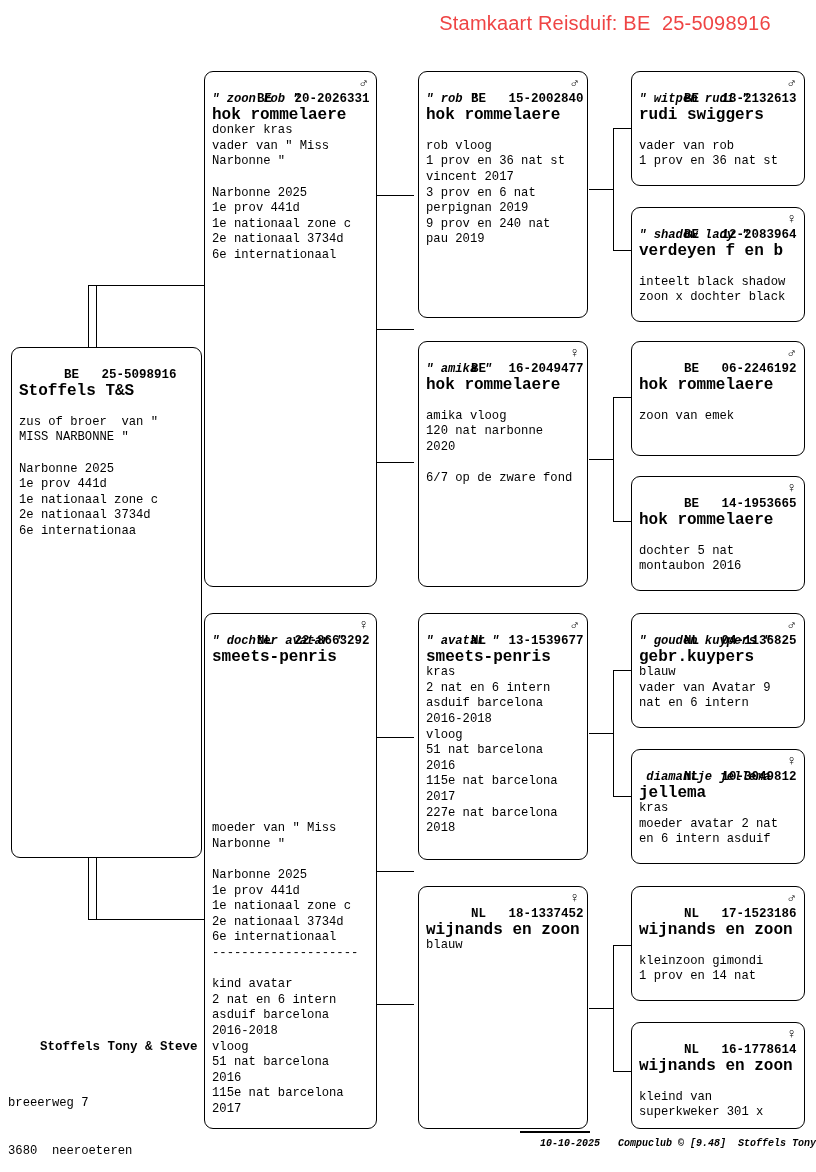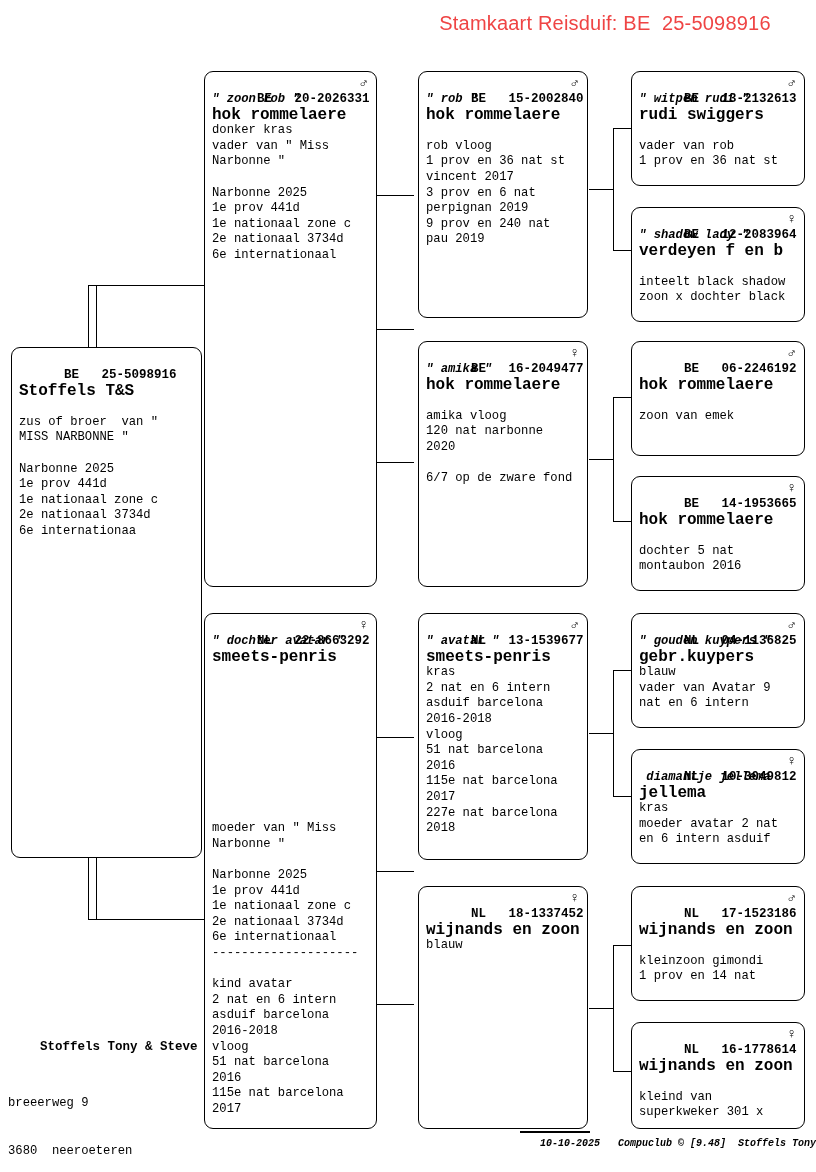--- a/index.html
+++ b/index.html
@@ -318,20 +318,20 @@
     </div>
     <div class="gap"></div>
     <div class="owner">wijnands en zoon</div>
     <div class="line">&nbsp;</div>
     <div class="line">kleind van</div>
     <div class="line">superkweker 301 x</div>
   </div>
 
   <div class="breeder-name">Stoffels Tony &amp; Steve</div>
   <div class="breeder-lines">
-    <div>breeerweg 9</div>
+    <div>breeerweg 7</div>
     <div>3680  neeroeteren</div>
     
   </div>
 
   <div class="footer">10-10-2025   Compuclub © [9.48]  Stoffels Tony &amp; Steve</div>
 
 </div>
 
 </body></html>

